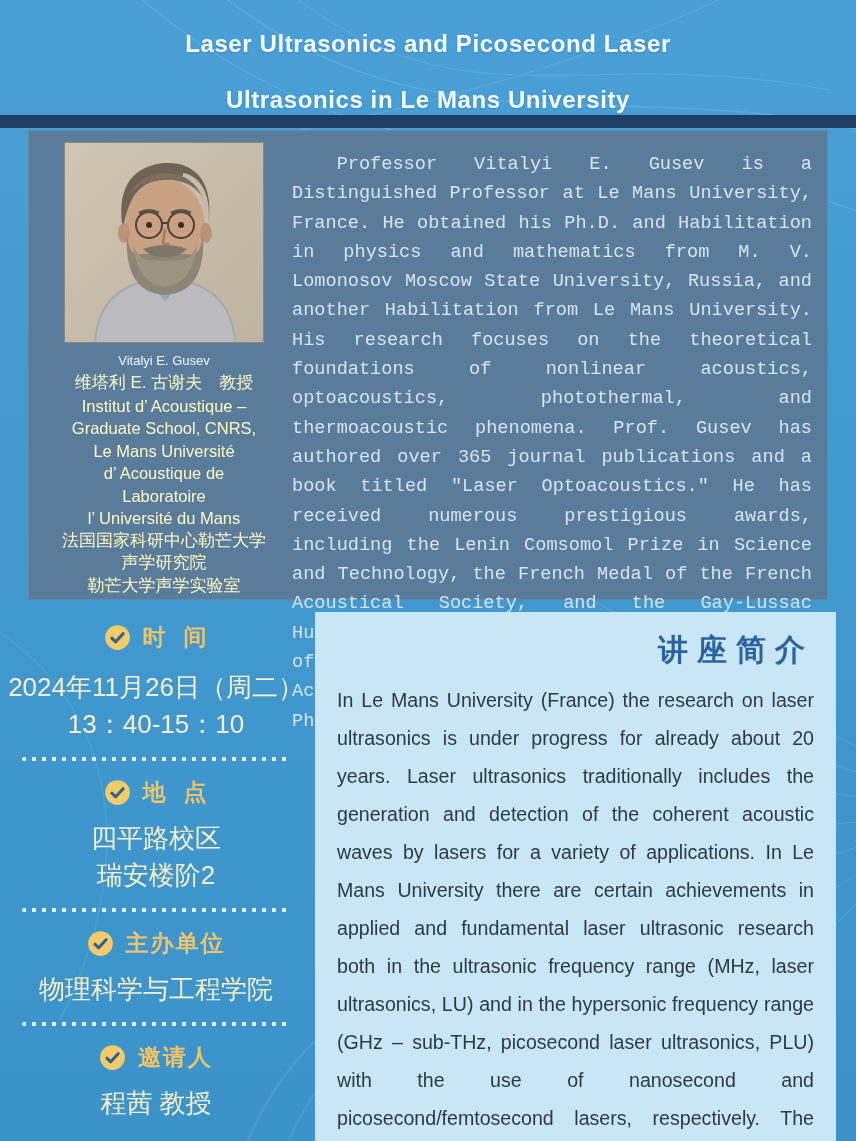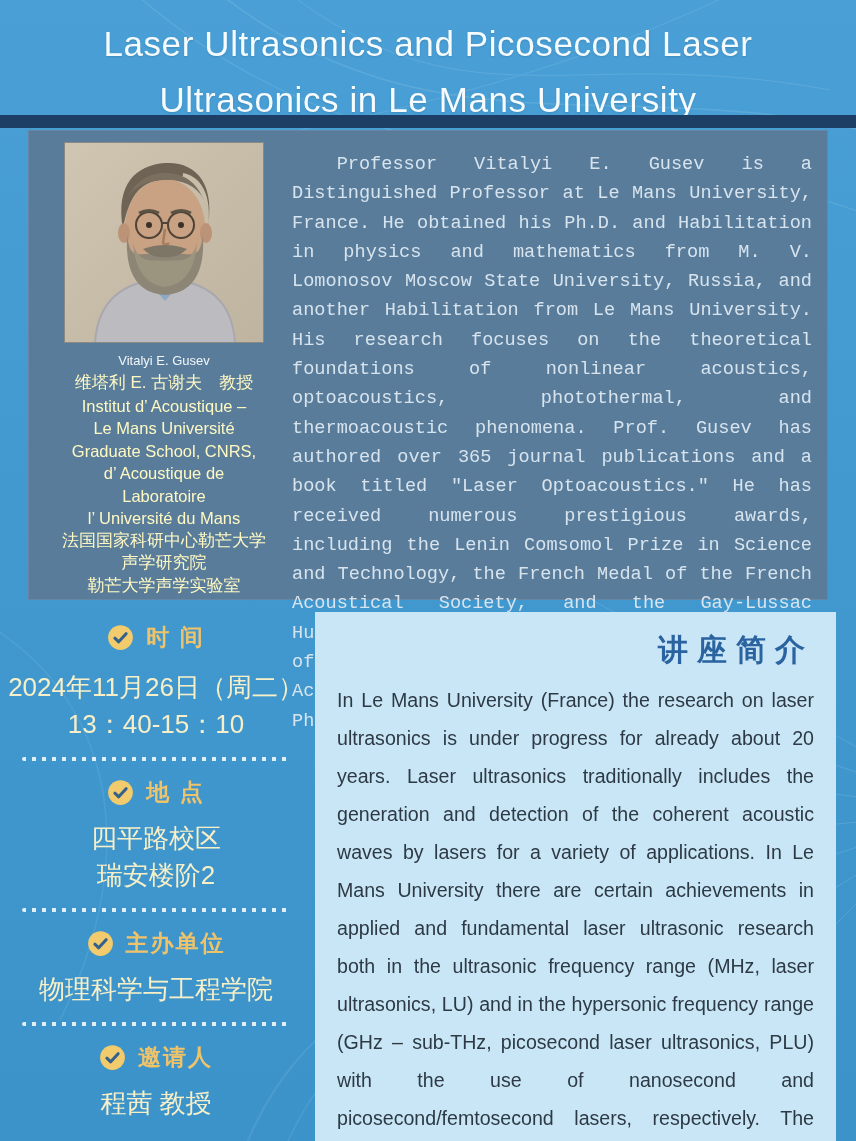--- a/index.html
+++ b/index.html
@@ -9,21 +9,21 @@
   .page {
     position:relative; width:856px; height:1141px; overflow:hidden;
     background:linear-gradient(180deg,#4aa0d6 0%,#4199cf 45%,#3b93ca 100%);
   }
   .bg-decor { position:absolute; inset:0; z-index:0; pointer-events:none; }
   .content { position:relative; z-index:1; }
 
   
   .header { padding-top:16px; text-align:center; }
   .header .line {
-    color:#f6fbfe; font-size:35px; font-weight:400; letter-spacing:.6px;
+    color:#f6fbfe; font-size:24px; font-weight:700; letter-spacing:.6px;
     line-height:56px; text-shadow:0 1px 2px rgba(30,80,120,.25);
   }
 
   
   .speaker-panel {
     position:absolute; left:28px; top:130px; width:800px; height:470px;
     background:#597c9b; box-shadow:0 0 0 1px rgba(255,255,255,.08) inset;
     display:flex; padding:10px 14px 10px 20px;
   }
   .speaker-left { width:232px; flex:0 0 232px; text-align:center; }
@@ -43,21 +43,21 @@
   }
 
   
   .details-col {
     position:absolute; left:0; top:622px; width:312px;
     display:flex; flex-direction:column; align-items:center;
   }
   .detail-head { display:flex; align-items:center; justify-content:center; gap:12px; }
   .check-icon { width:27px; height:27px; display:inline-block; }
   .check-icon svg { display:block; }
-  .detail-label { color:#efc36a; font-size:23px; font-weight:bold; letter-spacing:2px; }
+  .detail-label { color:#efc36a; font-size:23px; font-weight:bold; letter-spacing:2px;font-family:Liberation Mono, monospace; }
   .detail-line { color:#f7efc8; font-size:26px; line-height:37px; text-align:center; }
   .dotted-divider {
     width:268px; height:4px; margin:14px 0 16px 0;
     background:repeating-linear-gradient(90deg, rgba(235,243,248,.95) 0 4px, rgba(235,243,248,0) 4px 10px);
     border-radius:2px;
   }
   .gap-s { height:12px; } .gap-m { height:16px; }
 
   
   .abstract-panel {
@@ -154,22 +154,22 @@
 
             <path d="M62,92 C60,130 72,150 100,152 C128,150 140,130 138,92 C134,120 128,108 100,112 C72,108 66,120 62,92 Z" fill="#8d8676"></path>
             <path d="M68,100 C70,128 82,142 100,144 C118,142 130,128 132,100 C126,122 114,116 100,118 C86,116 74,122 68,100 Z" fill="#9b947f"></path>
 
             <path d="M78,106 Q100,98 122,106 Q112,116 100,114 Q88,116 78,106 Z" fill="#7d7666"></path>
           </svg>
         </div>
         <div class="speaker-name">Vitalyi E. Gusev</div>
         <div class="speaker-line zh">维塔利 E. 古谢夫　教授</div>
         <div class="speaker-line">Institut d’ Acoustique –</div>
+        <div class="speaker-line">Graduate School, CNRS,</div>
         <div class="speaker-line">Le Mans Université</div>
-        <div class="speaker-line">Graduate School, CNRS,</div>
         <div class="speaker-line">d’ Acoustique de</div>
         <div class="speaker-line">Laboratoire</div>
         <div class="speaker-line">l’ Université du Mans</div>
         <div class="speaker-line zh">法国国家科研中心勒芒大学</div>
         <div class="speaker-line zh">声学研究院</div>
         <div class="speaker-line zh">勒芒大学声学实验室</div>
       </div>
       <div class="speaker-bio">Professor Vitalyi E. Gusev is a Distinguished Professor at Le Mans University, France.  He obtained his Ph.D. and Habilitation in physics and mathematics from M. V. Lomonosov Moscow State University, Russia, and another Habilitation from Le Mans University.  His research focuses on the theoretical foundations of nonlinear acoustics, optoacoustics, photothermal, and thermoacoustic phenomena. Prof. Gusev has authored over 365 journal publications and a book titled "Laser Optoacoustics."  He has received numerous prestigious awards, including the Lenin Comsomol Prize in Science and Technology, the French Medal of the French Acoustical Society, and the Gay-Lussac Humboldt Research Award.  He is also a Fellow of several notable societies, such as the Acoustical Society of America and the American Physical Society.</div>
     </div>
 

